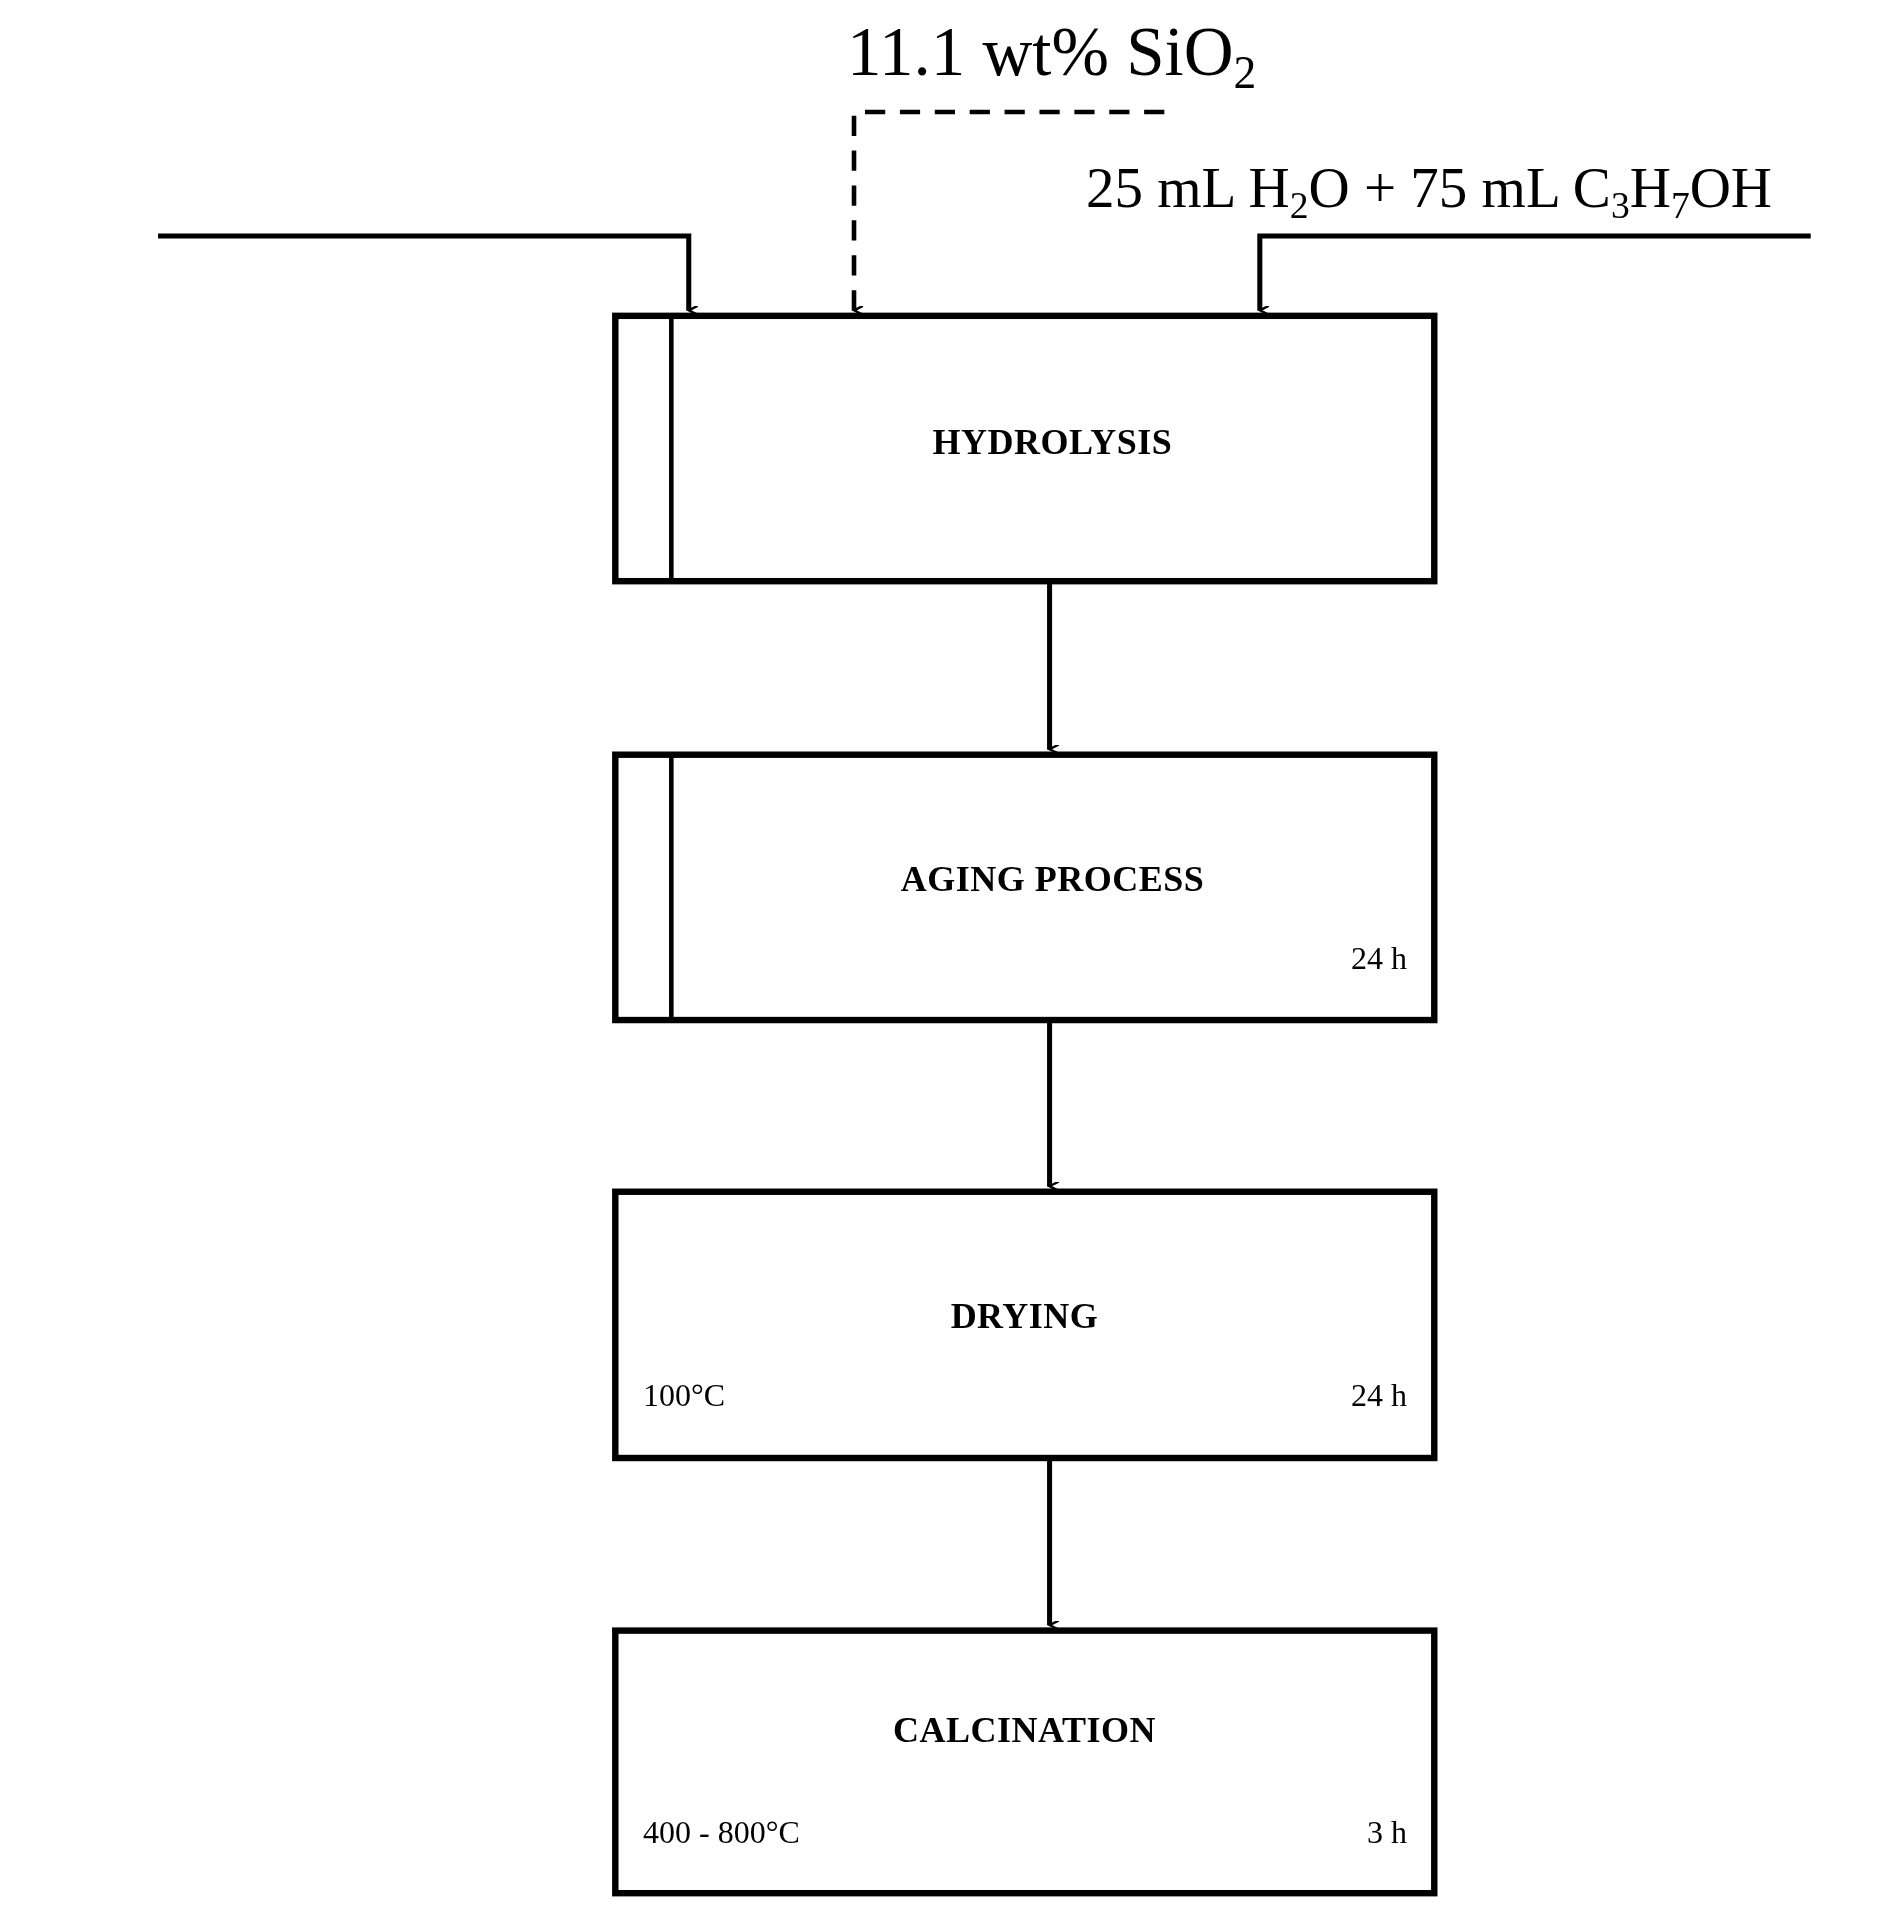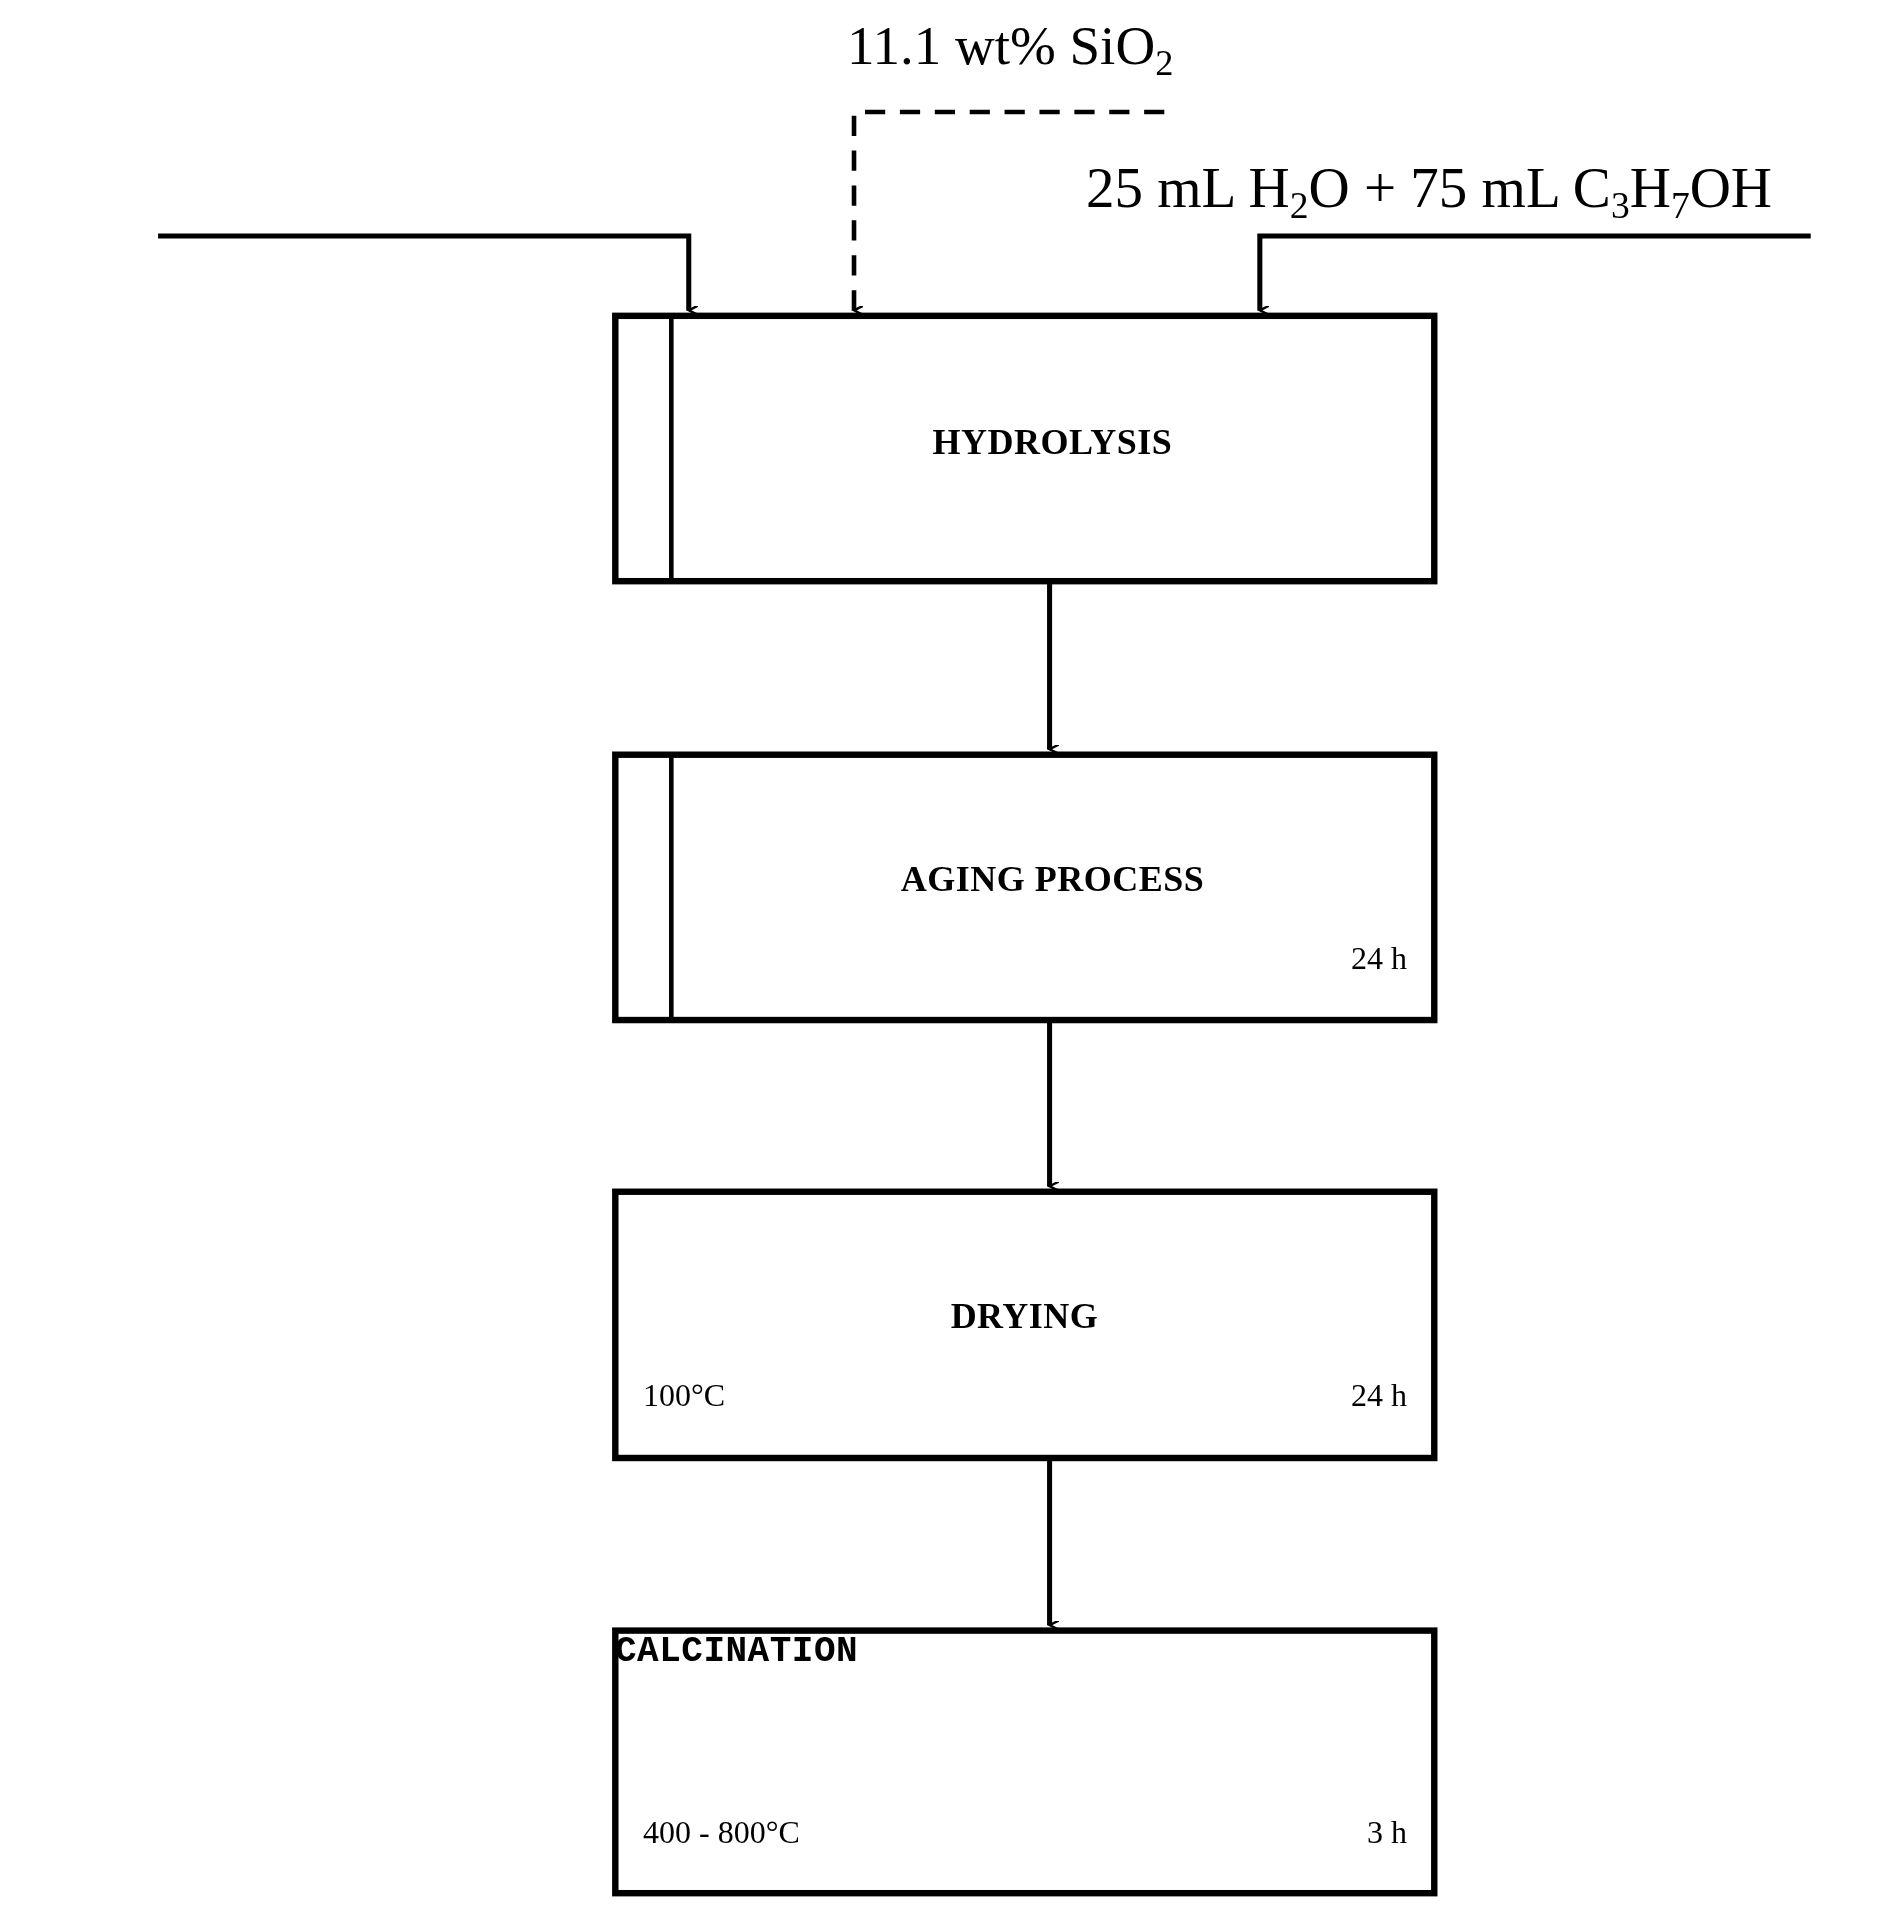--- a/index.html
+++ b/index.html
@@ -28,21 +28,21 @@
     white-space: nowrap;
     font-family: "Liberation Serif", "DejaVu Serif", serif;
     color: #000000;
     line-height: 1;
   }
   .feed-label {
     font-size: 57px;
     font-weight: 400;
   }
   .dopant-label {
-    font-size: 55px;
+    font-size: 69px;
     font-weight: 400;
   }
   .box-title {
     font-size: 36px;
     font-weight: bold;
     letter-spacing: 0.5px;
   }
   .box-meta {
     font-size: 32px;
     font-weight: 400;
@@ -120,18 +120,18 @@
 
   <div class="lbl box-title" style="left:671px; top:424px; width:763px; text-align:center;">HYDROLYSIS</div>
 
   <div class="lbl box-title" style="left:671px; top:861px; width:763px; text-align:center;">AGING PROCESS</div>
   <div class="lbl box-meta" style="left:1159px; top:942px; width:248px; text-align:right;">24 h</div>
 
   <div class="lbl box-title" style="left:615px; top:1298px; width:819px; text-align:center;">DRYING</div>
   <div class="lbl box-meta" style="left:643px; top:1379px;">100°C</div>
   <div class="lbl box-meta" style="left:1159px; top:1379px; width:248px; text-align:right;">24 h</div>
 
-  <div class="lbl box-title" style="left:615px; top:1634px; width:819px; text-align:left;font-family:Liberation Mono, monospace;">CALCINATION</div>
+  <div class="lbl box-title" style="left:615px; top:1712px; width:819px; text-align:center;">CALCINATION</div>
   <div class="lbl box-meta" style="left:643px; top:1816px;">400 - 800°C</div>
   <div class="lbl box-meta" style="left:1159px; top:1816px; width:248px; text-align:right;">3 h</div>
 
 </div>
 
 
 </body></html>

